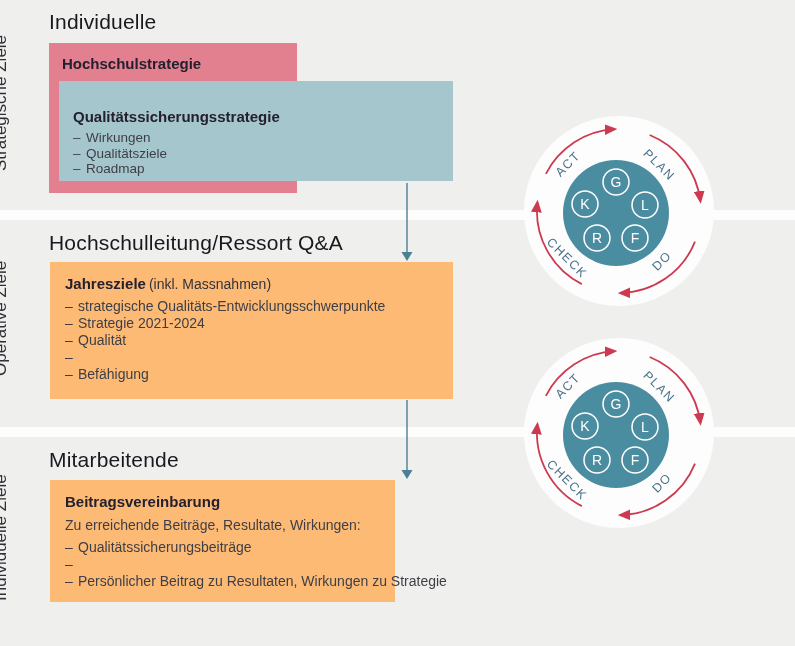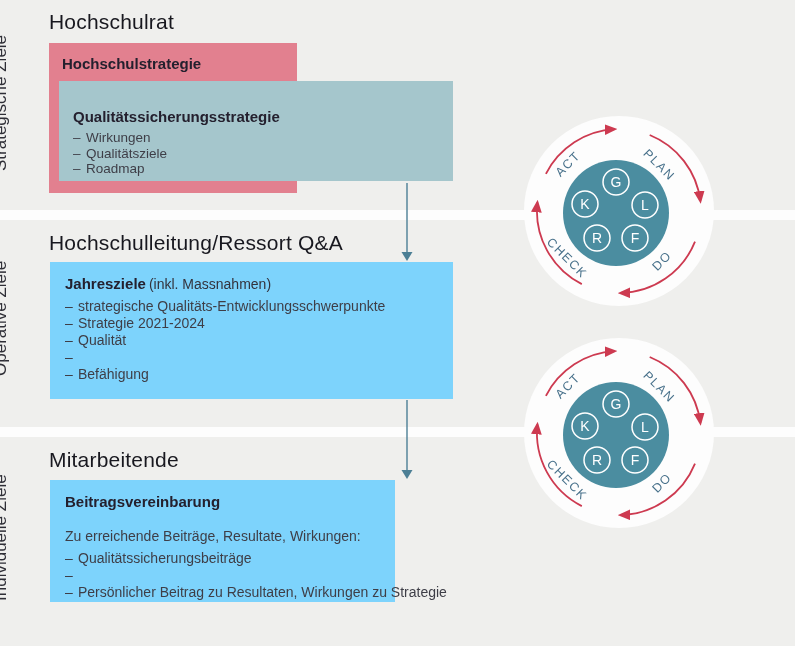--- a/index.html
+++ b/index.html
@@ -58,38 +58,38 @@
     left: 49px; top: 43px; width: 248px; height: 150px;
     background: #e2808f;
     padding: 12px 0 0 13px;
   }
   .teal-box {
     left: 59px; top: 81px; width: 394px; height: 100px;
     background: #a5c6cc;
     padding: 27px 14px 0 14px;
     z-index: 3;
   }
-  .light-box { background: #7dd3fc; padding: 13px 15px 0 15px; }
+  .light-box { background: #fdba74; padding: 13px 15px 0 15px; }
   .box2 { left: 50px; top: 262px; width: 403px; height: 137px; }
   .box3 { left: 50px; top: 480px; width: 345px; height: 122px; }
 
   .box-title {
     font-size: 15px;
     font-weight: 700;
     color: #24202e;
     white-space: nowrap;
   }
   .title-suffix {
     font-weight: 400;
     font-size: 14px;
     color: #33333d;
     margin-left: 3px;
   }
   .intro {
-    margin-top: 18px;
+    margin-top: 7px;
     font-size: 14px;
     color: #3e3e47;
     white-space: nowrap;
   }
   .list { margin-top: 6px; }
   .teal-box .list { margin-top: 5px; }
   .li {
     display: flex;
     font-size: 14px;
     line-height: 17px;
@@ -123,21 +123,21 @@
 </style>
 </head>
 <body>
 
 <div class="canvas">
 
   <div class="band band1"></div>
   <div class="band band2"></div>
 
   <div class="vlabel v1">Strategische Ziele</div>
-  <h2 class="heading h1">Hochschulrat</h2>
+  <h2 class="heading h1">Individuelle</h2>
 
   <div class="box pink-box">
     <div class="box-title">Hochschulstrategie</div>
   </div>
 
   <div class="box teal-box">
     <div class="box-title">Qualitätssicherungsstrategie</div>
     <div class="list">
         <div class="li">
           <span class="dash">–</span>

